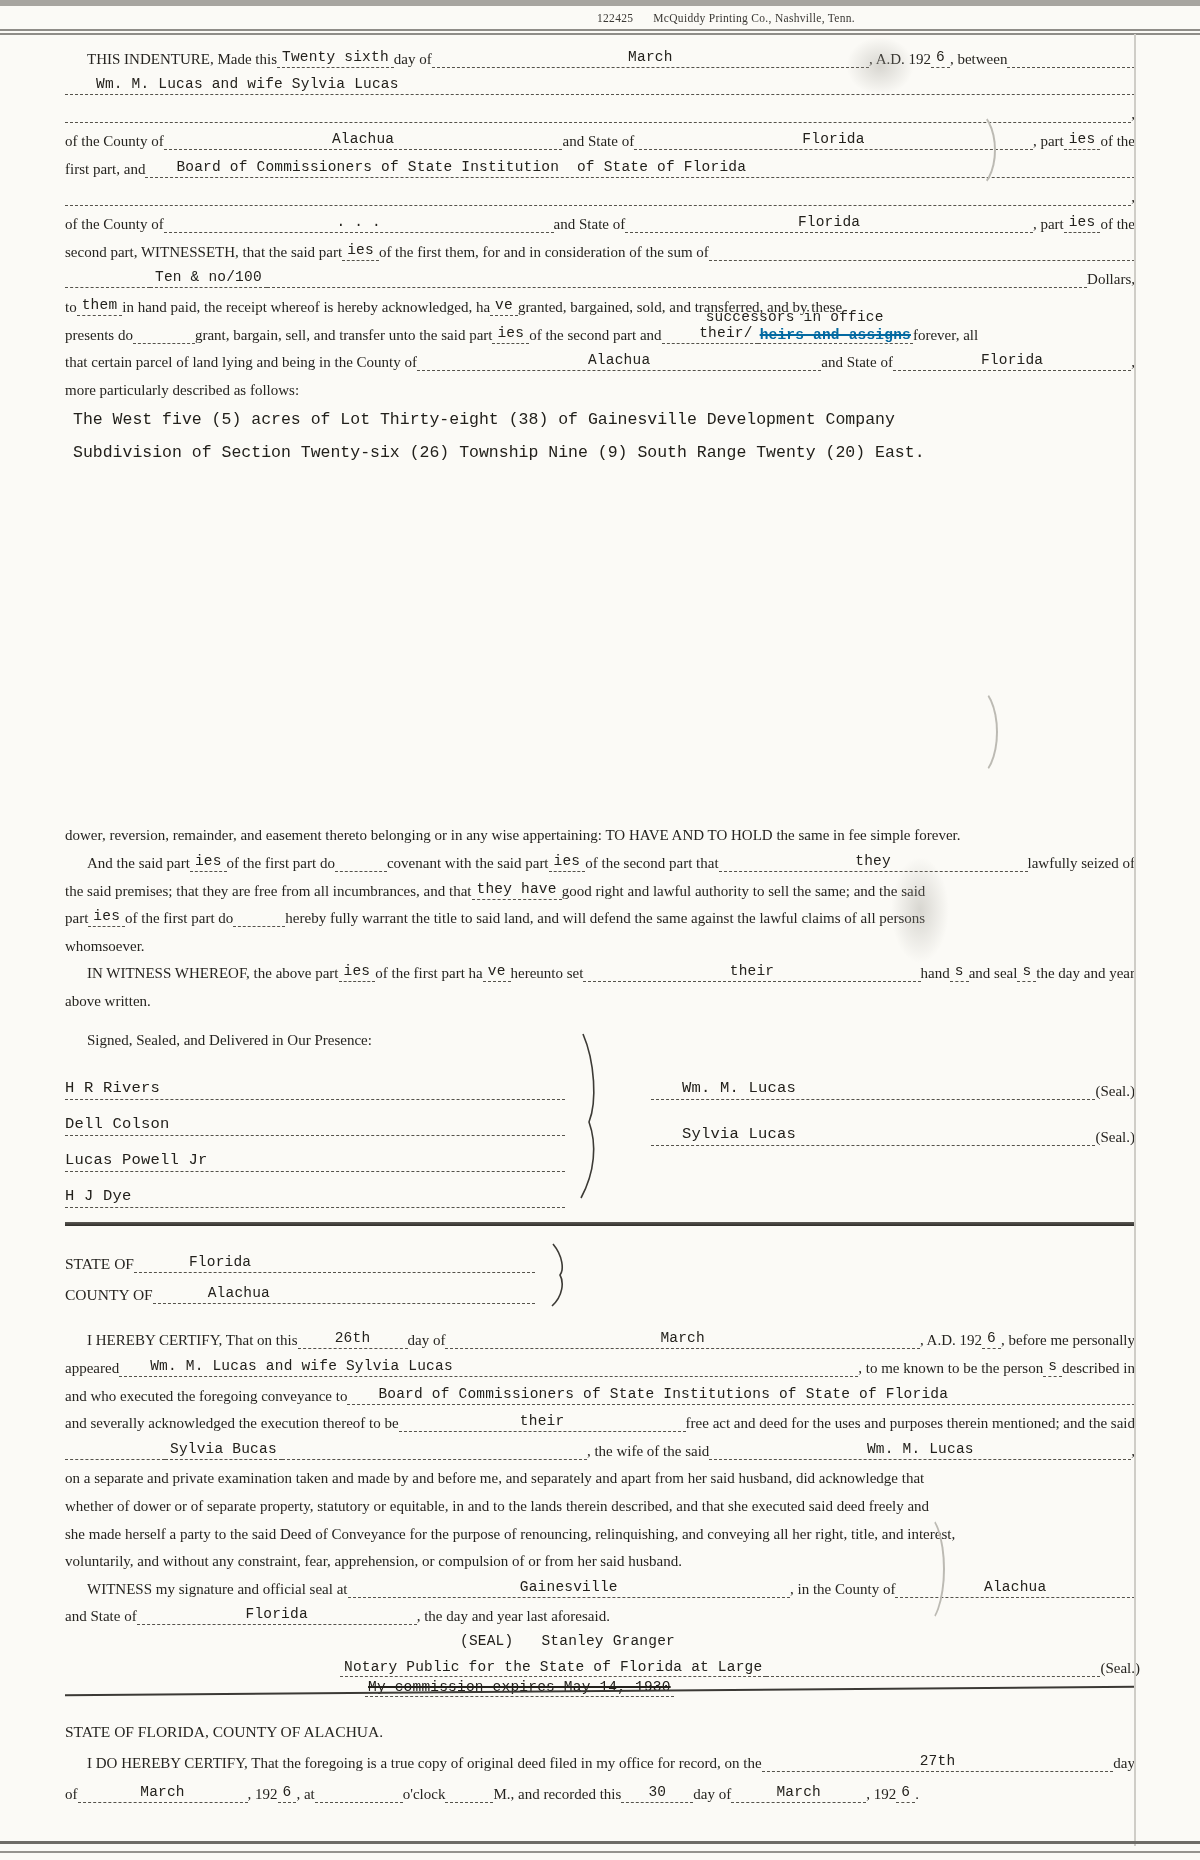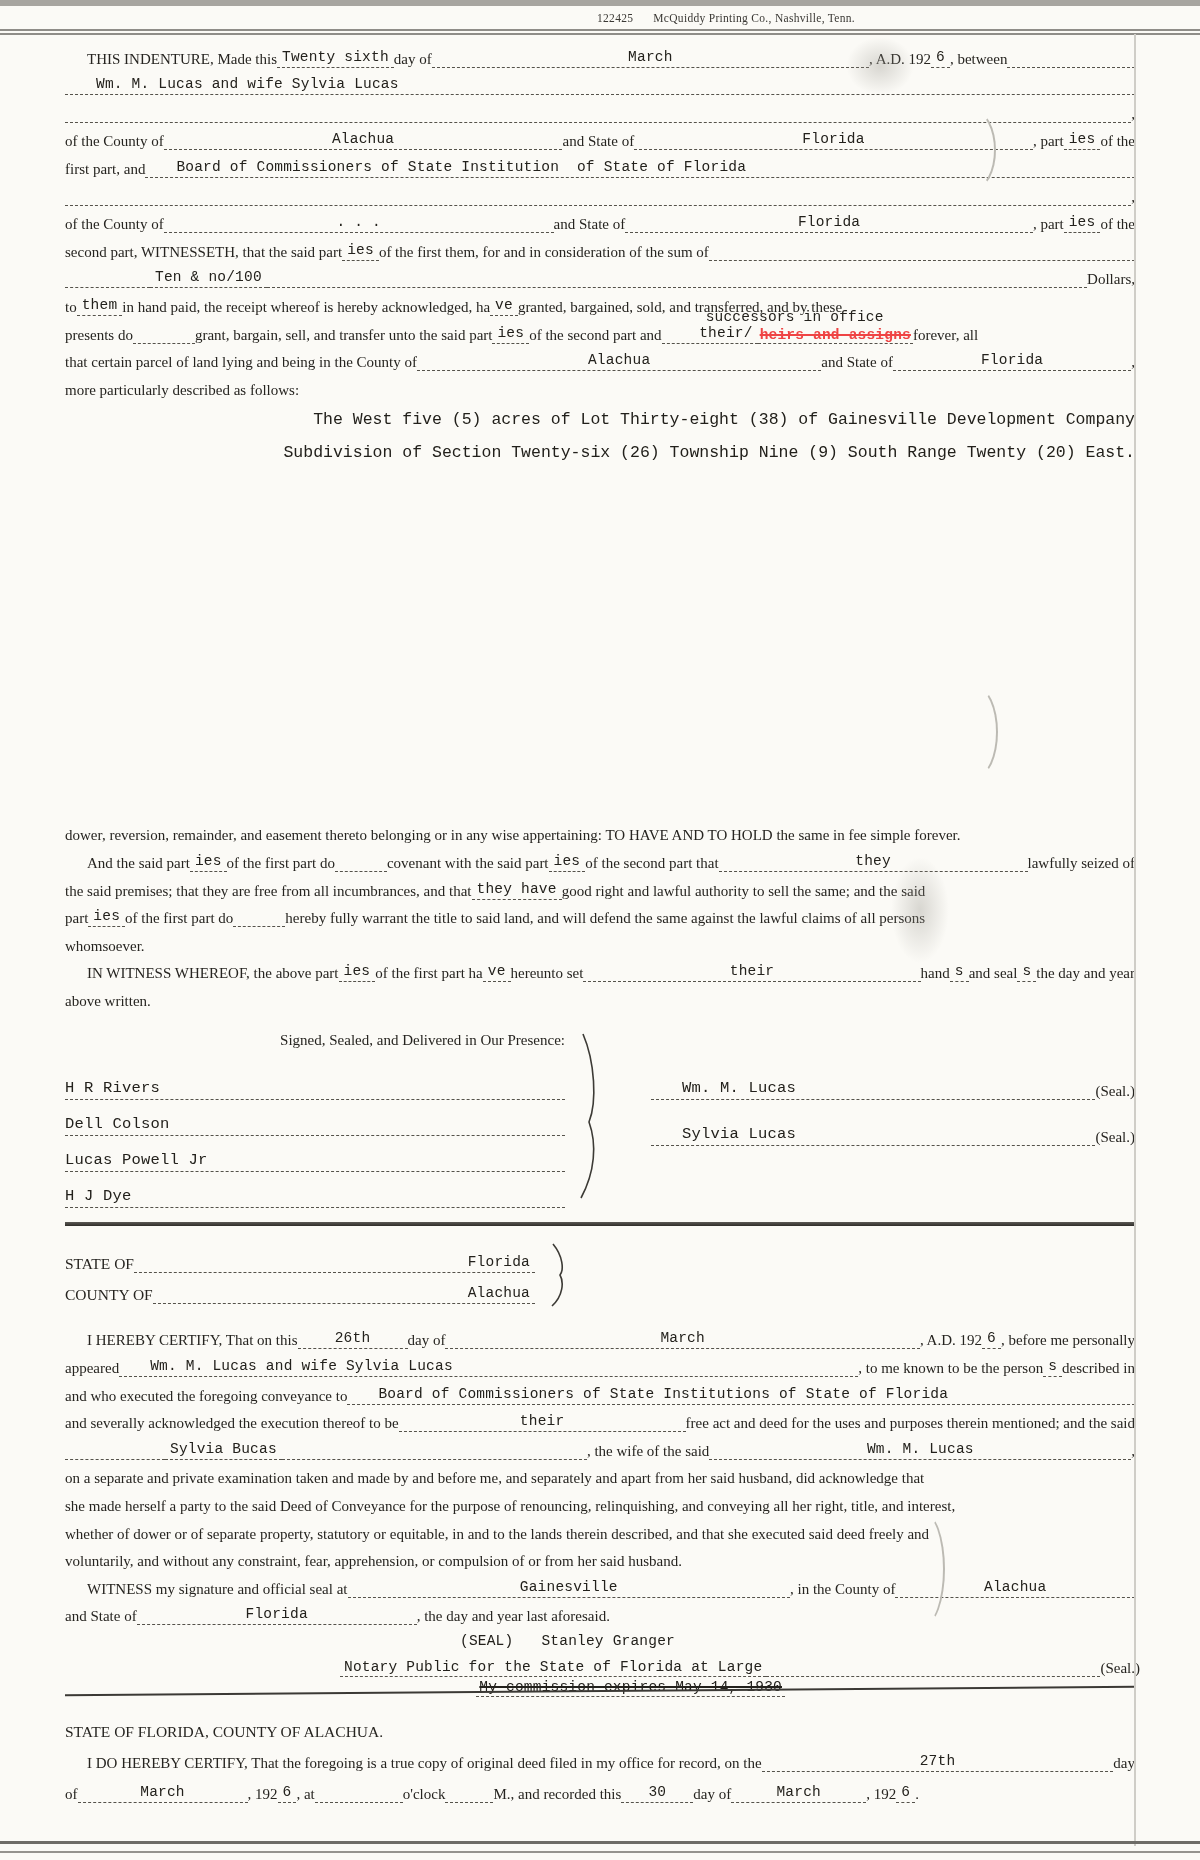--- a/index.html
+++ b/index.html
@@ -1,32 +1,32 @@
 <!DOCTYPE html>
 <html><head>
 <meta charset="utf-8">
 <style>
   html,body{margin:0;padding:0;background:#e9e8e4;}
   .page{position:relative;width:1200px;height:1860px;margin:0 auto;background:#fbfaf6;overflow:hidden;
-        font-family:"Liberation Serif",serif;color:#262420;text-align:right;}
+        font-family:"Liberation Serif",serif;color:#262420;}
   .topband{position:absolute;left:0;top:0;right:0;height:23px;border-top:6px solid #a7a5a0;
            border-bottom:6px double #8f8d88;display:flex;justify-content:flex-end;align-items:center;
            gap:20px;padding-right:345px;font-size:11.5px;color:#3a3834;letter-spacing:.3px;}
   .content{position:absolute;left:65px;top:40px;width:1070px;}
   .fl{display:flex;align-items:flex-end;height:27.6px;overflow:visible;}
   .fl.indent{padding-left:22px;}
   .pr{white-space:pre;font-size:15px;flex-shrink:0;}
   .bl{border-bottom:1.6px dashed #55524b;display:flex;justify-content:center;align-items:flex-end;min-width:14px;flex-shrink:1;}
   .bl.left{justify-content:flex-start;padding-left:26px;}
   .bl.right{justify-content:flex-end;}
   .ty{font-family:"Liberation Mono",monospace;font-size:14.5px;color:#23211c;white-space:pre;letter-spacing:.2px;}
   .bl .ty{padding:0 5px 2px;}
   .over{position:relative;border-bottom:1.6px dashed #55524b;flex-shrink:0;}
   .over .top{position:absolute;left:-52px;top:-16px;white-space:nowrap;}
-  .over .struck{text-decoration:line-through;text-decoration-thickness:2.4px;font-weight:bold;color:#ef4444;padding:0 2px 2px;}
+  .over .struck{text-decoration:line-through;text-decoration-thickness:2.4px;font-weight:bold;color:#0369a1;padding:0 2px 2px;}
   .desc{margin-top:4px;padding-left:8px;}
   .tline{font-family:"Liberation Mono",monospace;font-size:16.5px;line-height:33px;color:#22201b;white-space:pre;}
   .spacer{height:348px;}
   .sigsection{display:flex;margin-top:22px;}
   .leftcol{width:500px;}
   .caption{font-size:15px;padding-left:22px;height:32px;}
   .wrow{height:35px;border-bottom:1.6px dashed #55524b;display:flex;align-items:flex-end;}
   .wrow .ty{padding-bottom:2px;font-size:15.5px;}
   .bracewrap{width:46px;display:flex;justify-content:center;}
   .rightcol{flex:1;margin-left:40px;padding-top:22px;}
@@ -377,24 +377,24 @@
           <span class="pr">, the wife of the said</span>
           <span class="bl" style="flex-grow: 2;">
             <span class="ty">Wm. M. Lucas</span>
           </span>
           <span class="pr">,</span>
         </div>
         <div class="fl">
           <span class="pr">on a separate and private examination taken and made by and before me, and separately and apart from her said husband, did acknowledge that</span>
         </div>
         <div class="fl">
+          <span class="pr">whether of dower or of separate property, statutory or equitable, in and to the lands therein described, and that she executed said deed freely and</span>
+        </div>
+        <div class="fl">
           <span class="pr">she made herself a party to the said Deed of Conveyance for the purpose of renouncing, relinquishing, and conveying all her right, title, and interest,</span>
-        </div>
-        <div class="fl">
-          <span class="pr">whether of dower or of separate property, statutory or equitable, in and to the lands therein described, and that she executed said deed freely and</span>
         </div>
         <div class="fl">
           <span class="pr">voluntarily, and without any constraint, fear, apprehension, or compulsion of or from her said husband.</span>
         </div>
         <div class="fl indent">
           <span class="pr">WITNESS my signature and official seal at</span>
           <span class="bl" style="flex-grow: 2;">
             <span class="ty">Gainesville</span>
           </span>
           <span class="pr">, in the County of</span>

